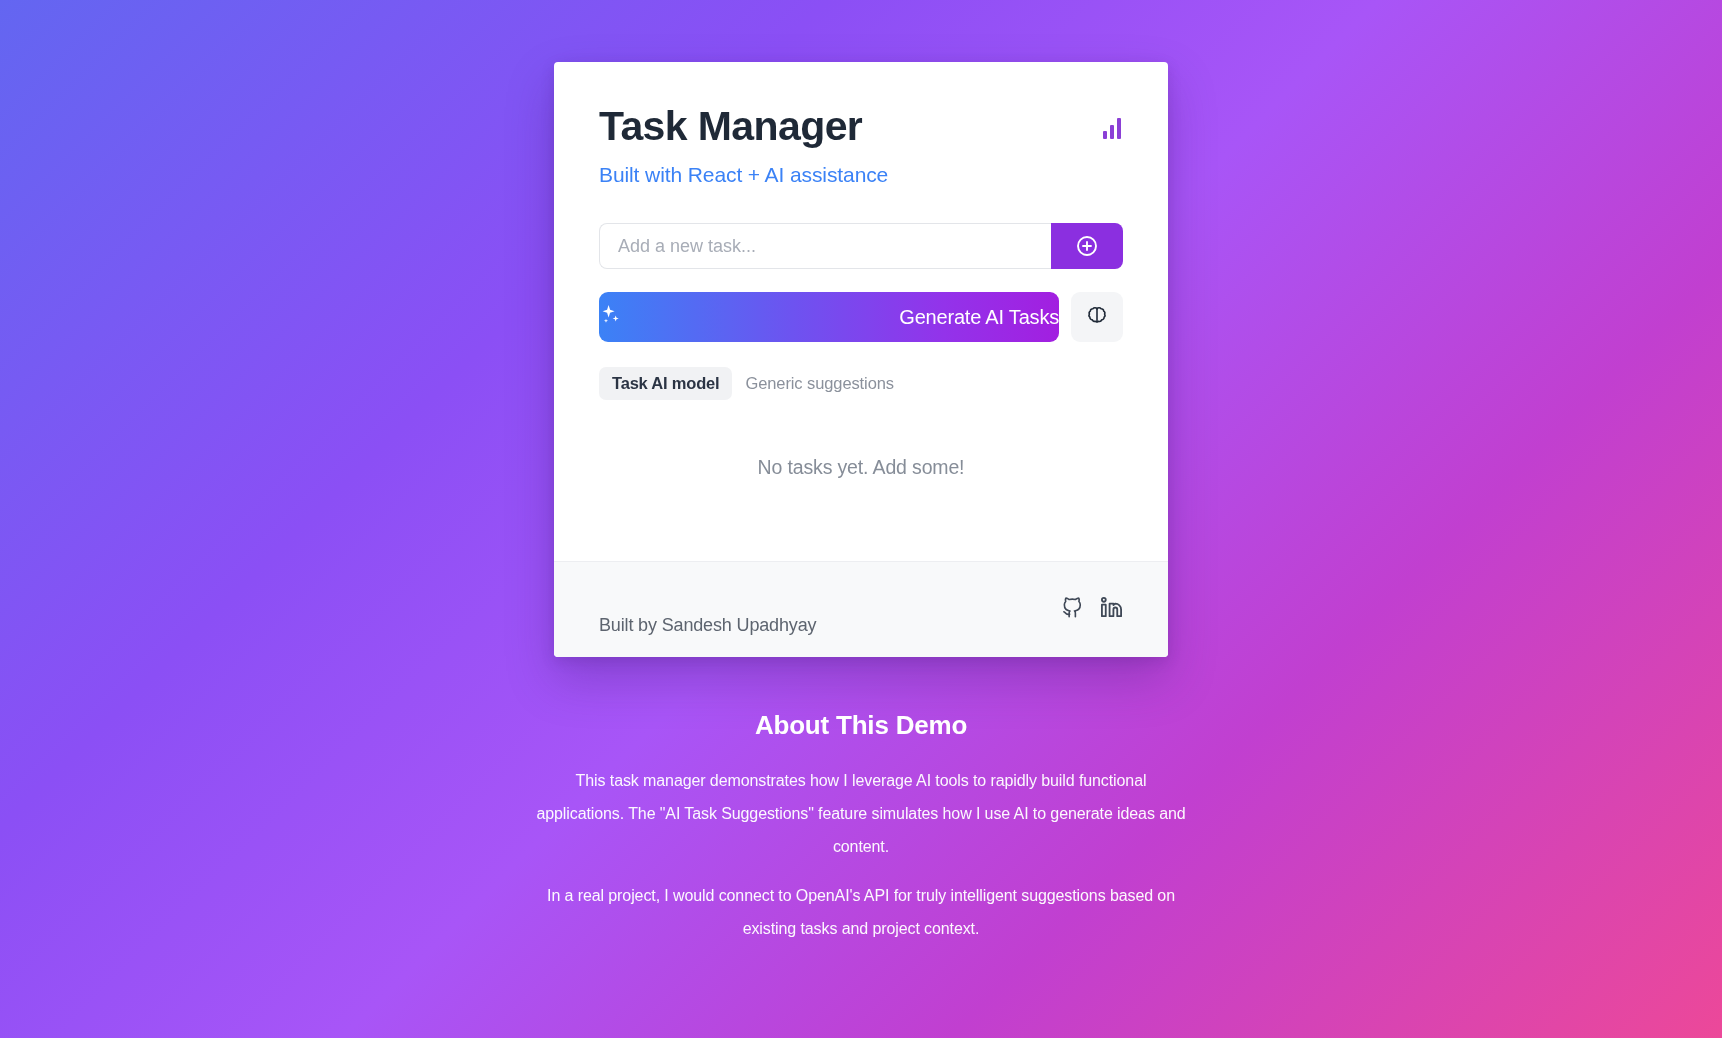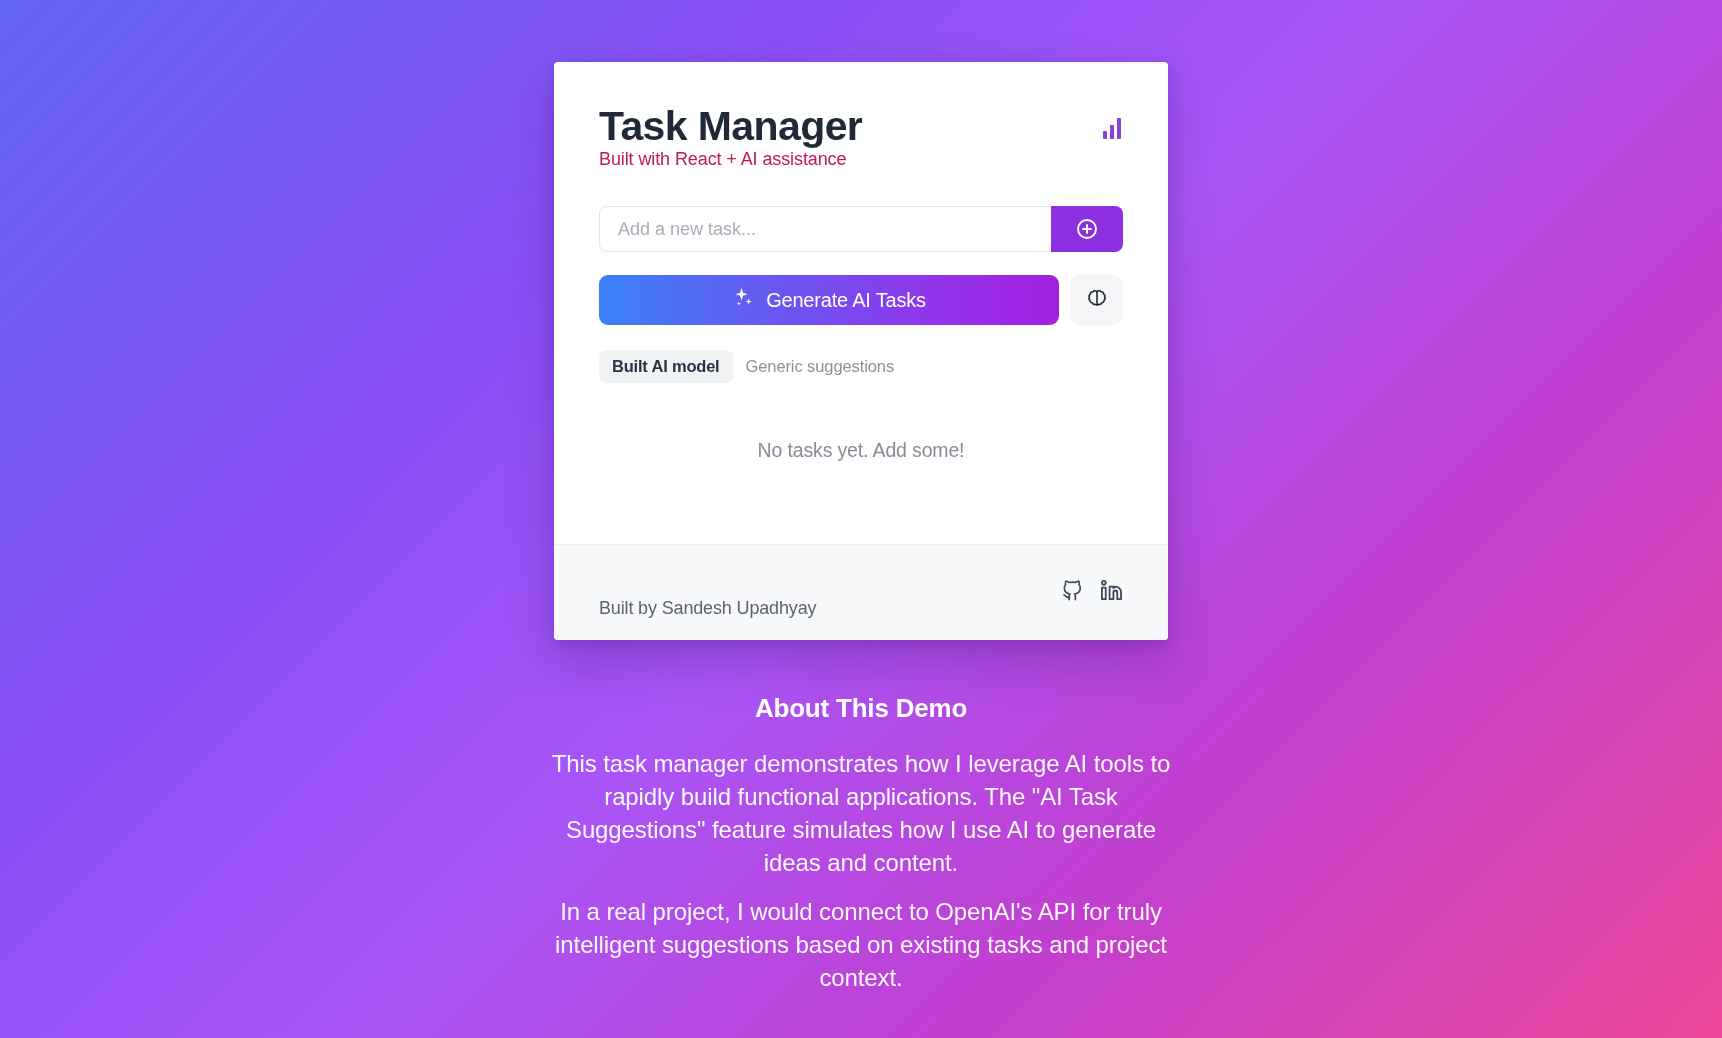--- a/index.html
+++ b/index.html
@@ -64,22 +64,23 @@
     display: block;
     width: 4px;
     background: #8b3fd6;
     border-radius: 1px;
   }
   .chart-icon i.b1 { height: 8px; }
   .chart-icon i.b2 { height: 14px; }
   .chart-icon i.b3 { height: 21px; }
 
   .subtitle {
-    font-size: 18px;
-    color: #be185d;
+    margin-top: 14px;
+    font-size: 21px;
+    color: #3b82f6;
     letter-spacing: -0.1px;
   }
 
   
   .add-row {
     margin-top: 36px;
     display: flex;
     height: 46px;
   }
 
@@ -120,21 +121,21 @@
   .gen-btn {
     flex: 1;
     border: none;
     border-radius: 9px;
     background: linear-gradient(90deg, #3b82f6 0%, #6d53f0 42%, #9333ea 75%, #a21fe0 100%);
     color: #ffffff;
     font-size: 20px;
     font-family: "Liberation Sans", sans-serif;
     display: flex;
     align-items: center;
-    justify-content: center;
+    justify-content: space-between;
     gap: 11px;
     cursor: pointer;
     letter-spacing: -0.2px;
   }
 
   .brain-btn {
     width: 52px;
     border: none;
     border-radius: 9px;
     background: #f4f5f7;
@@ -211,21 +212,21 @@
   }
 
   .about-title {
     font-size: 26px;
     font-weight: bold;
     letter-spacing: -0.2px;
   }
 
   .about-p {
     margin-top: 23px;
-    font-size: 24px;
+    font-size: 16px;
     line-height: 33px;
     color: rgba(255,255,255,0.96);
     letter-spacing: -0.1px;
   }
   .about-p + .about-p { margin-top: 16px; }
 </style>
 </head>
 <body>
 
 <div class="card">
@@ -272,21 +273,21 @@
           <svg width="24" height="24" viewBox="0 0 24 24" fill="none" stroke="#1f2937" stroke-width="1.6" stroke-linecap="round" stroke-linejoin="round">
             <path d="M12 4.6 C10.9 3.4 8.9 3.5 7.9 4.7 C6.5 4.6 5.3 5.7 5.3 7.1 C4.3 7.7 3.9 9.0 4.4 10.1 C3.8 11.1 4.0 12.5 4.9 13.2 C4.8 14.6 5.9 15.8 7.3 15.9 C7.8 17.1 9.2 17.7 10.4 17.2 C11.0 17.9 12 17.8 12 17.8"></path>
             <path d="M12 4.6 C13.1 3.4 15.1 3.5 16.1 4.7 C17.5 4.6 18.7 5.7 18.7 7.1 C19.7 7.7 20.1 9.0 19.6 10.1 C20.2 11.1 20.0 12.5 19.1 13.2 C19.2 14.6 18.1 15.8 16.7 15.9 C16.2 17.1 14.8 17.7 13.6 17.2 C13.0 17.9 12 17.8 12 17.8"></path>
             <line x1="12" y1="4.6" x2="12" y2="17.8"></line>
           </svg>
         </span>
       </button>
     </div>
 
     <div class="badge-row">
-      <span class="model-badge">Built AI model</span>
+      <span class="model-badge">Task AI model</span>
       <span class="badge-note">Generic suggestions</span>
     </div>
 
     <div class="empty-state">No tasks yet. Add some!</div>
 
   </div>
 
   <div class="card-footer">
     <span class="footer-credit">Built by Sandesh Upadhyay</span>
     <div class="footer-socials">

